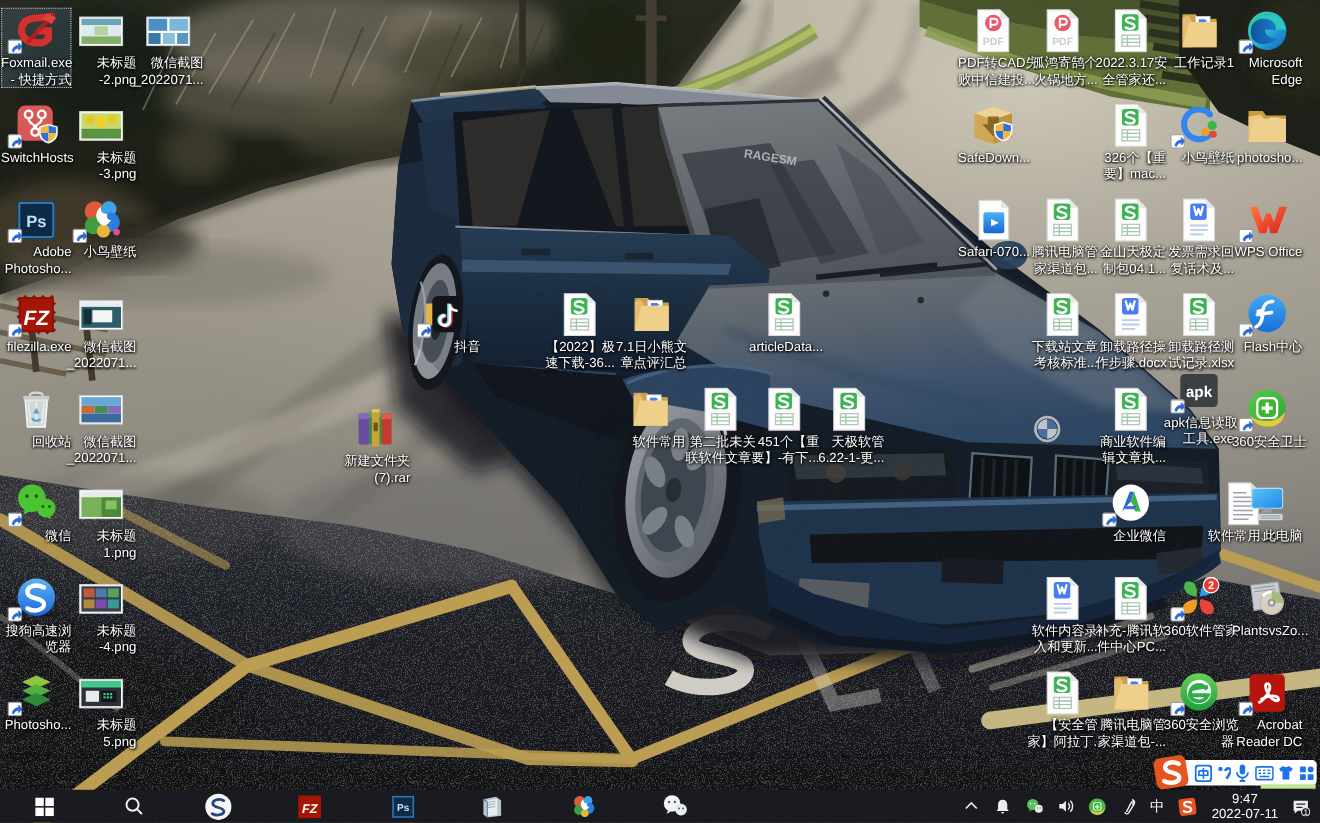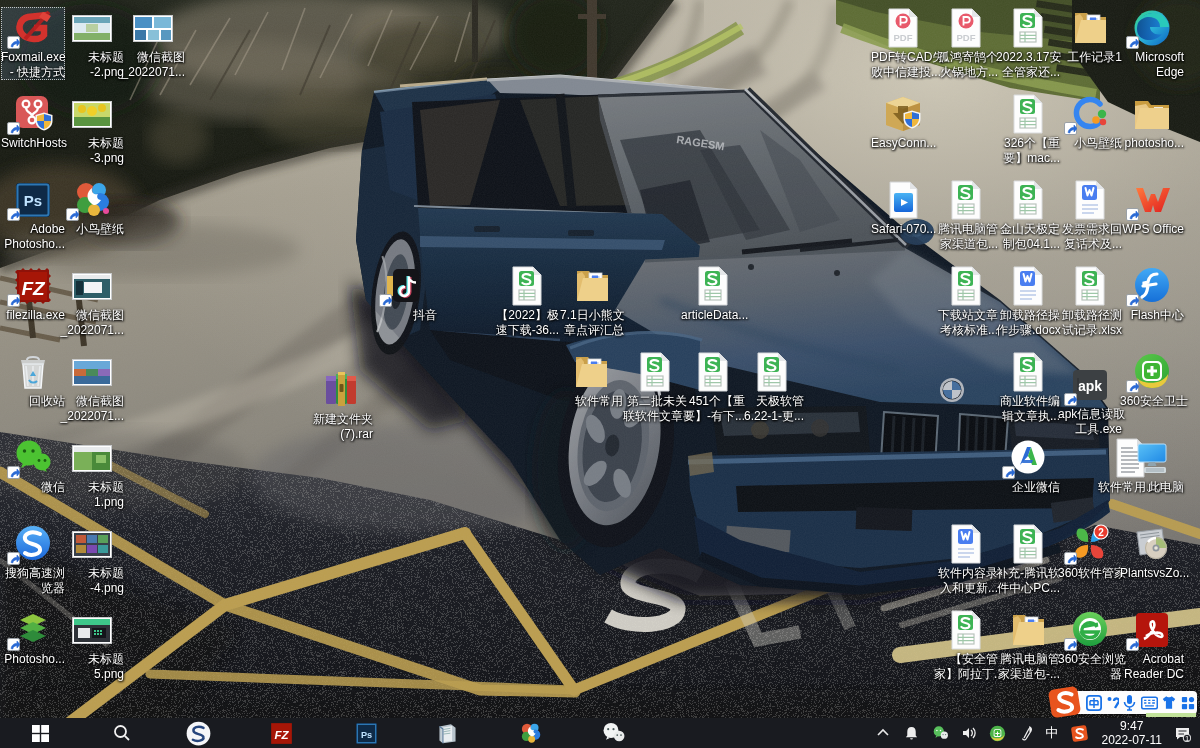--- a/index.html
+++ b/index.html
@@ -827,21 +827,21 @@
 <path d="M15,12 L25,12 L25,19 L30,19 L20,30 L10,19 L15,19 Z" fill="#7a5c1c" opacity=".85"></path>
 <g transform="translate(20,16)">
             <path d="M9,0.5 L17.5,3 V9 C17.5,14 13.5,17.5 9,18.5 C4.5,17.5 0.5,14 0.5,9 V3 Z" fill="#f5f5f5"></path>
             <path d="M9,2 L16,4 V9 L9,9 Z" fill="#2f6fd8"></path>
             <path d="M9,2 L2,4 V9 L9,9 Z" fill="#f0b73c"></path>
             <path d="M2,9 H9 V17 C5,16 2.5,13 2,9 Z" fill="#2f6fd8"></path>
             <path d="M16,9 H9 V17 C13,16 15.5,13 16,9 Z" fill="#f0b73c"></path>
           </g>
         </svg>
       </div>
-      <div class="t">EasyConn...</div>
+      <div class="t">SafeDown...</div>
     </div>
 <div class="ic" style="left:996px;top:93px">
       <div class="g">
         <svg width="40" height="40" viewBox="0 0 40 40">
           <use href="#sheet"></use>
         </svg>
       </div>
       <div class="t">326个【重<br>要】mac...</div>
     </div>
 <div class="ic" style="left:1058px;top:93px">
@@ -973,21 +973,21 @@
       <div class="t">Flash中心</div>
     </div>
 <div class="ic" style="left:996px;top:351px">
       <div class="g">
         <svg width="40" height="40" viewBox="0 0 40 40">
           <use href="#sheet"></use>
         </svg>
       </div>
       <div class="t">商业软件编<br>辑文章执...</div>
     </div>
-<div class="ic" style="left:1058px;top:364px">
+<div class="ic" style="left:1058px;top:334px">
       <div class="g">
         <svg width="40" height="40" viewBox="0 0 40 40">
           <rect x="3" y="5" width="34" height="30" rx="4" fill="#3c4043"></rect>
 <text x="20" y="26" font-size="14" fill="#fff" text-anchor="middle" font-family="Liberation Sans" font-weight="bold">apk</text>
 <path d="M8,13 L8,26" stroke="#2a2d30" stroke-width="1"></path>
         </svg>
         <div class="sc">
           <svg width="11" height="11" viewBox="0 0 11 11">
             <use href="#scarr"></use>
           </svg>

